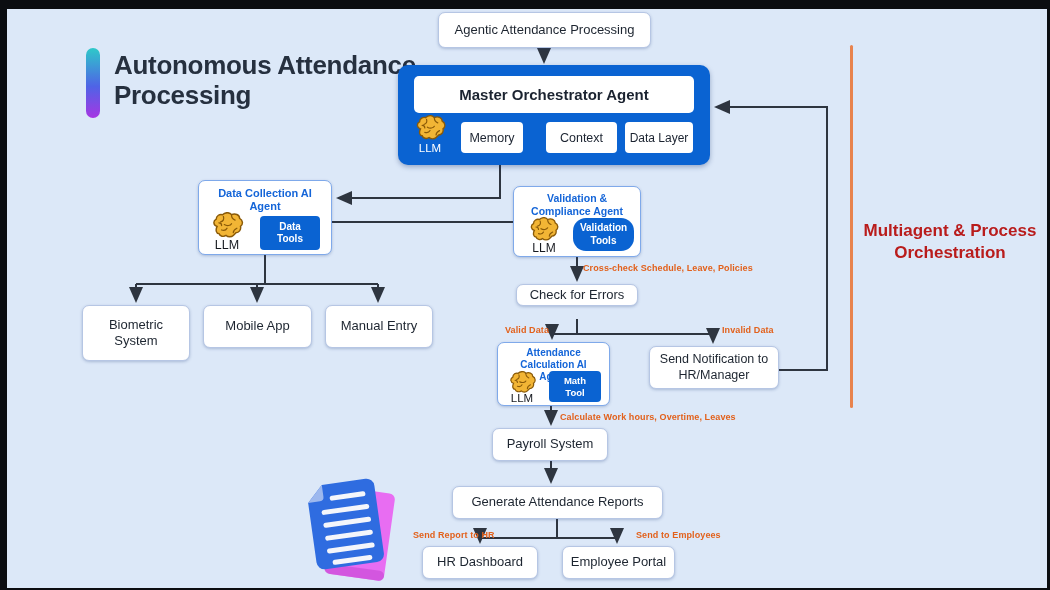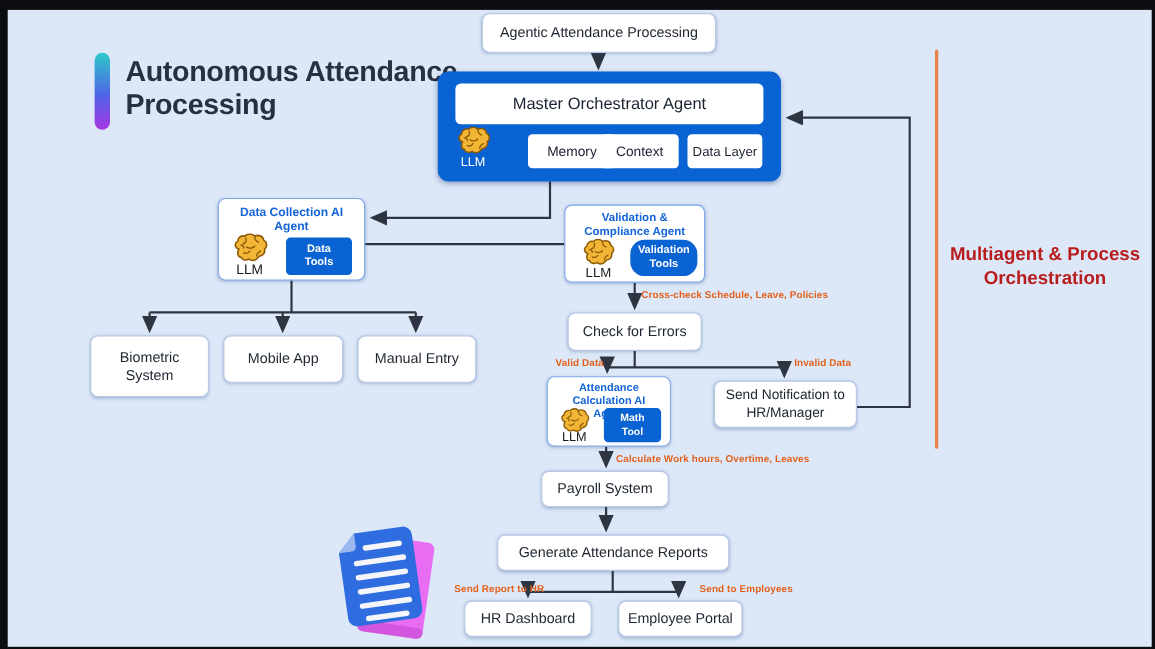--- a/index.html
+++ b/index.html
@@ -29,21 +29,21 @@
   }
   .llm-label { position:absolute; text-align:center; color:#16191f; }
   .brain { position:absolute; }
   .master {
     position:absolute; left:398px; top:65px; width:312px; height:100px;
     background:#0a63d2; border-radius:10px; box-shadow:0 2px 5px rgba(20,50,110,.35); z-index:2;
   }
   .master-title {
     position:absolute; left:16px; top:11px; width:280px; height:37px; background:#fff;
     border-radius:5px; display:flex; align-items:center; justify-content:center;
-    font-size:15px; color:#1b2330; font-weight:400;
+    font-size:15px; color:#1b2330; font-weight:700;
   }
   .chip {
     position:absolute; top:57px; height:31px; background:#fff; border-radius:4px;
     display:flex; align-items:center; justify-content:center; font-size:12.5px;
     color:#1b2330; font-weight:500;
   }
   .elabel {
     position:absolute; font-size:9px; font-weight:700; color:#e2611c;
     z-index:3; white-space:nowrap; letter-spacing:.1px;
   }
@@ -111,21 +111,21 @@
   <h1 class="page-title">Autonomous Attendance Processing</h1>
 
   <div class="node" style="left:438px; top:12px; width:213px; height:36px;">Agentic Attendance Processing</div>
 
   <div class="master">
     <div class="master-title">Master Orchestrator Agent</div>
     <svg class="brain" style="left:16px; top:50px;" width="32" height="26" viewBox="0 0 36 30">
         <use href="#brain-sym"></use>
       </svg>
     <div class="llm-label" style="left:10px; top:77px; width:44px; font-size:11.5px; color:#fff;">LLM</div>
-    <div class="chip" style="left:82px; width:80px;">Memory</div>
+    <div class="chip" style="left:63px; width:62px;">Memory</div>
     <div class="chip" style="left:148px; width:71px;">Context</div>
     <div class="chip" style="left:227px; width:68px; font-size:12px;">Data Layer</div>
   </div>
 
   <div class="agent-card" style="left:198px; top:180px; width:134px; height:75px;">
     <div class="agent-title" style="top:6px; font-size:11px; padding:0 14px;">Data Collection AI Agent</div>
     <svg class="brain" style="left:10px; top:31px;" width="36" height="27" viewBox="0 0 36 30">
         <use href="#brain-sym"></use>
       </svg>
     <div class="llm-label" style="left:8px; top:57px; width:40px; font-size:12.5px;">LLM</div>
@@ -134,21 +134,21 @@
 
   <div class="agent-card" style="left:513px; top:186px; width:128px; height:71px;">
     <div class="agent-title" style="top:5px; font-size:10.5px; padding:0 3px;">Validation &amp; Compliance Agent</div>
     <svg class="brain" style="left:13px; top:30px;" width="33" height="25" viewBox="0 0 36 30">
         <use href="#brain-sym"></use>
       </svg>
     <div class="llm-label" style="left:11px; top:54px; width:38px; font-size:12px;">LLM</div>
     <div class="tool-chip" style="left:59px; top:31px; width:61px; height:33px; font-size:10px; padding:2px 12px;border-radius:13px;">Validation Tools</div>
   </div>
 
-  <div class="node" style="left:516px; top:284px; width:122px; height:35px;text-align:right;">Check for Errors</div>
+  <div class="node" style="left:516px; top:284px; width:122px; height:22px;text-align:right;">Check for Errors</div>
 
   <div class="node" style="left:82px; top:305px; width:108px; height:56px;">Biometric System</div>
   <div class="node" style="left:203px; top:305px; width:109px; height:43px;">Mobile App</div>
   <div class="node" style="left:325px; top:305px; width:108px; height:43px;">Manual Entry</div>
 
   <div class="agent-card" style="left:497px; top:342px; width:113px; height:64px;">
     <div class="agent-title" style="top:4px; font-size:10px; padding:0 16px;">Attendance Calculation AI Agent</div>
     <svg class="brain" style="left:9px; top:28px;" width="30" height="23" viewBox="0 0 36 30">
         <use href="#brain-sym"></use>
       </svg>

